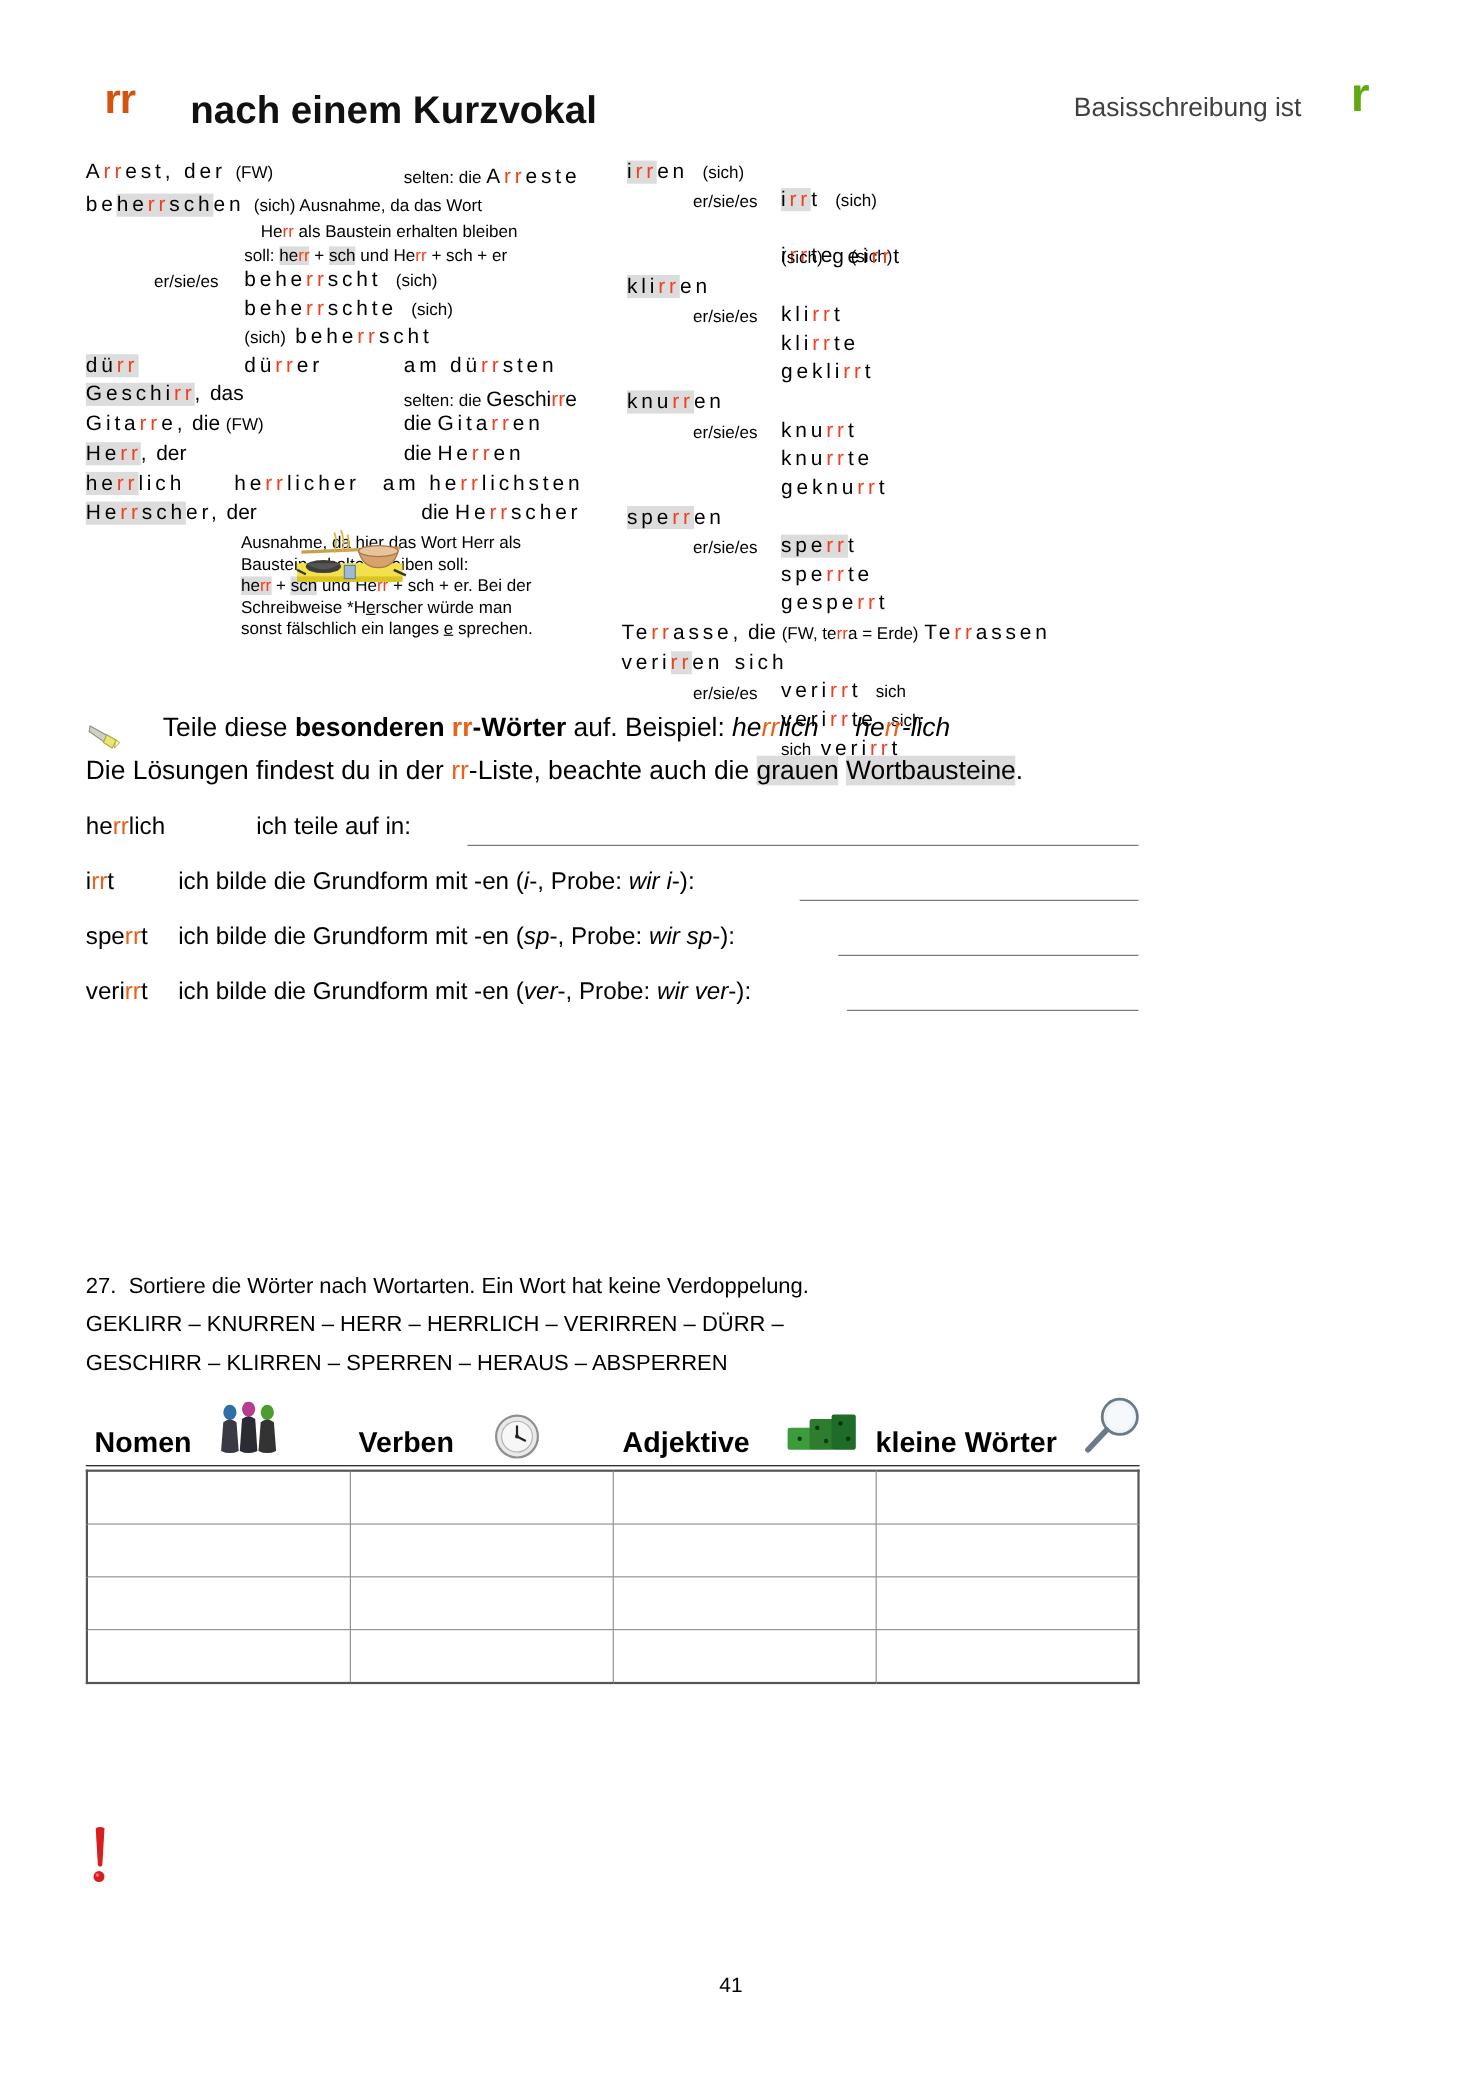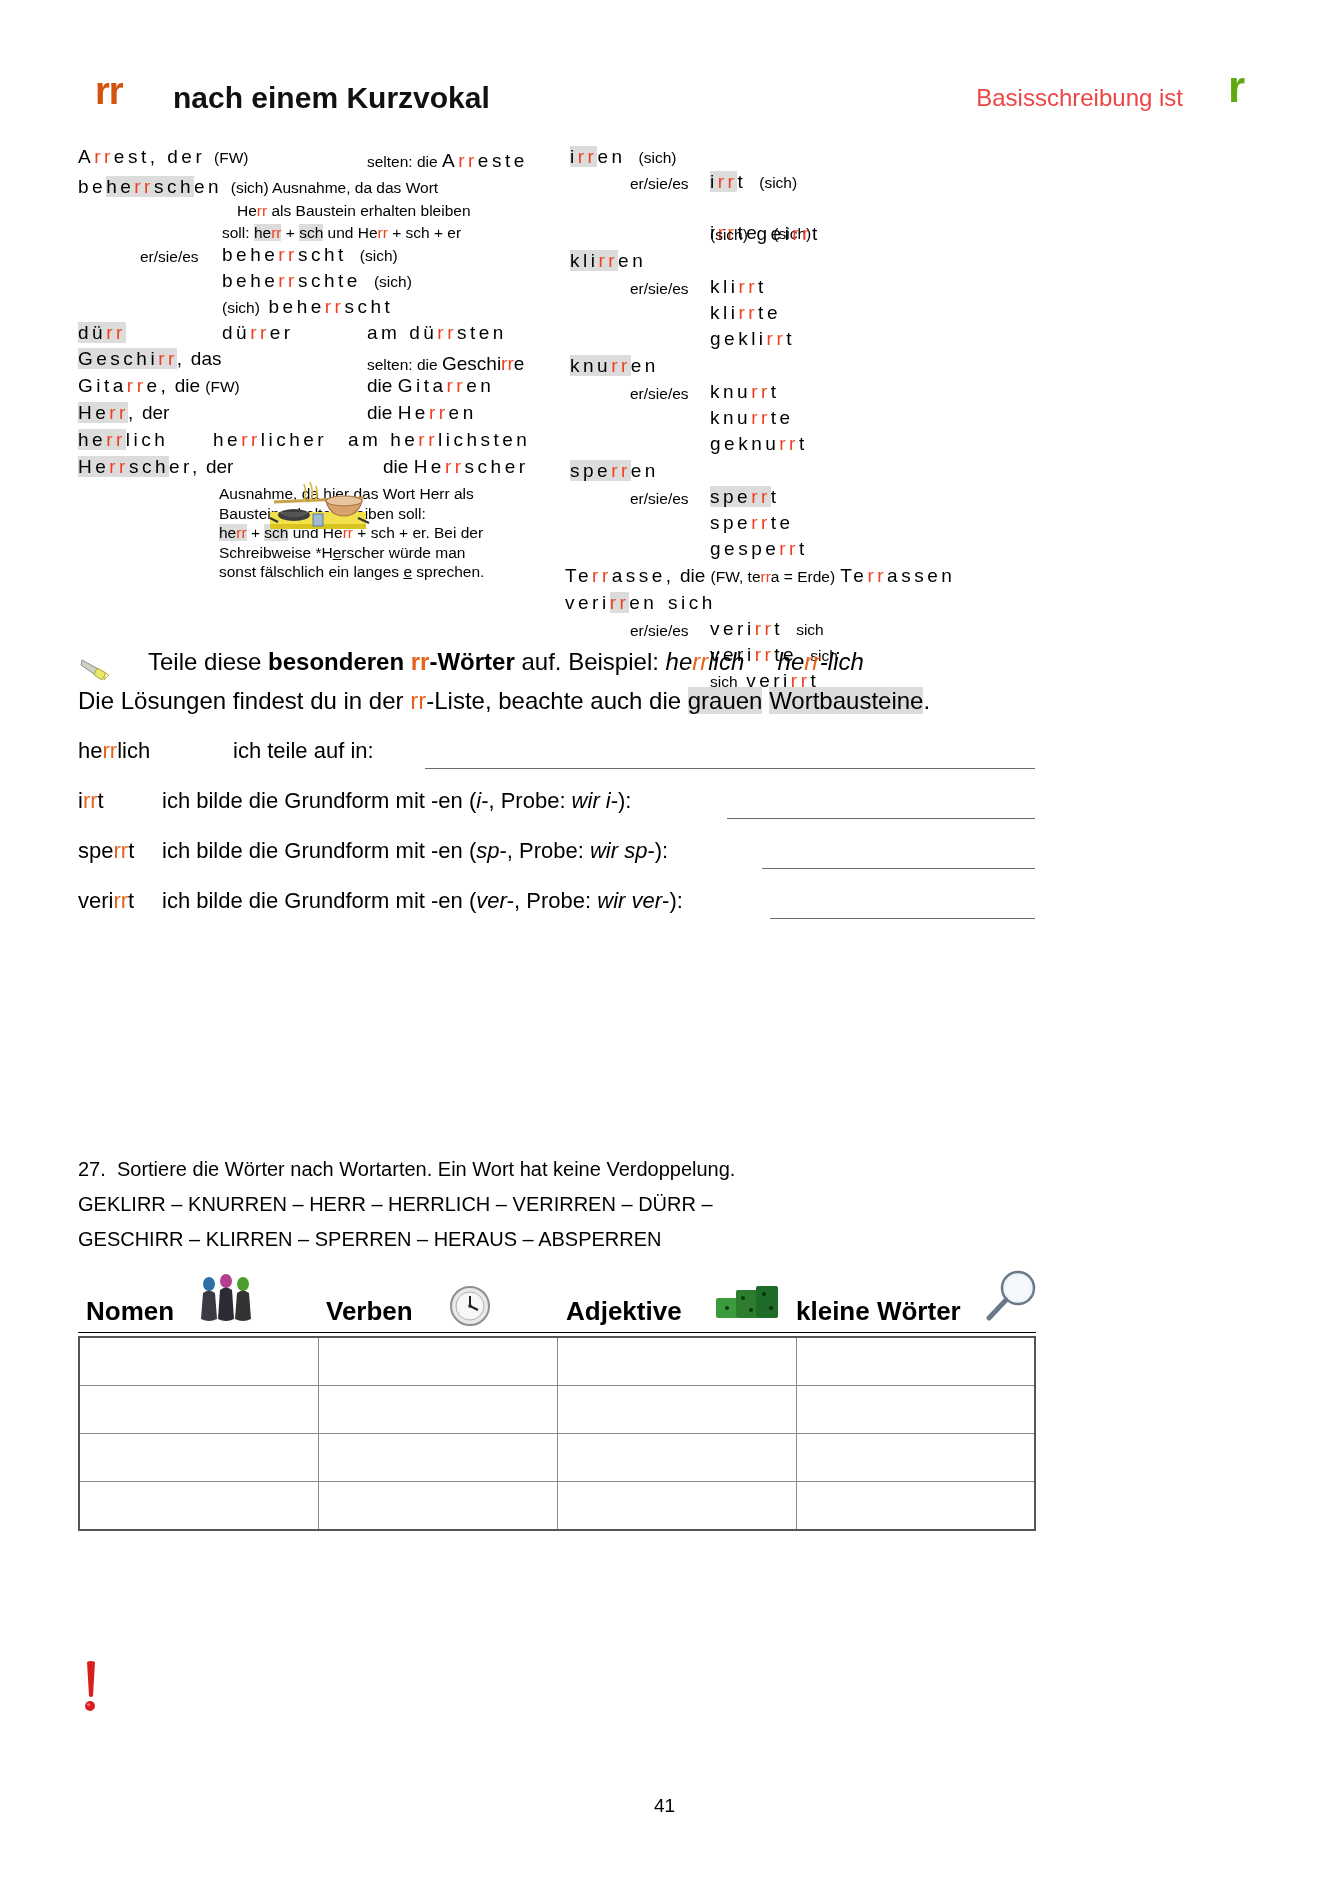--- a/index.html
+++ b/index.html
@@ -22,25 +22,25 @@
 
   
   .hdr { position:absolute; left:95px; top:78px; width:1150px; height:50px; }
   .hdr-rr {
     position:absolute; left:0; top:-8px;
     font-size:38px; font-weight:bold; color:#d4530f;
     letter-spacing:-1px;
   }
   .hdr-title {
     position:absolute; left:78px; top:3px;
-    font-size:30px; font-weight:bold; color:#111;
+    font-size:35px; font-weight:bold; color:#111;
   }
   .hdr-basis {
     position:absolute; right:62px; top:6px;
-    font-size:24px; color:#ef4444;
+    font-size:24px; color:#404040;
   }
   .hdr-r {
     position:absolute; right:0px; top:-16px;
     font-size:44px; font-weight:bold; color:#62a812;
   }
 
   
   .wordlist { position:absolute; left:0; top:140px; width:1329px; height:510px; font-size:19px; }
   .wl-line { position:absolute; white-space:pre; }
   .small { font-size:15.5px; letter-spacing:0; }

